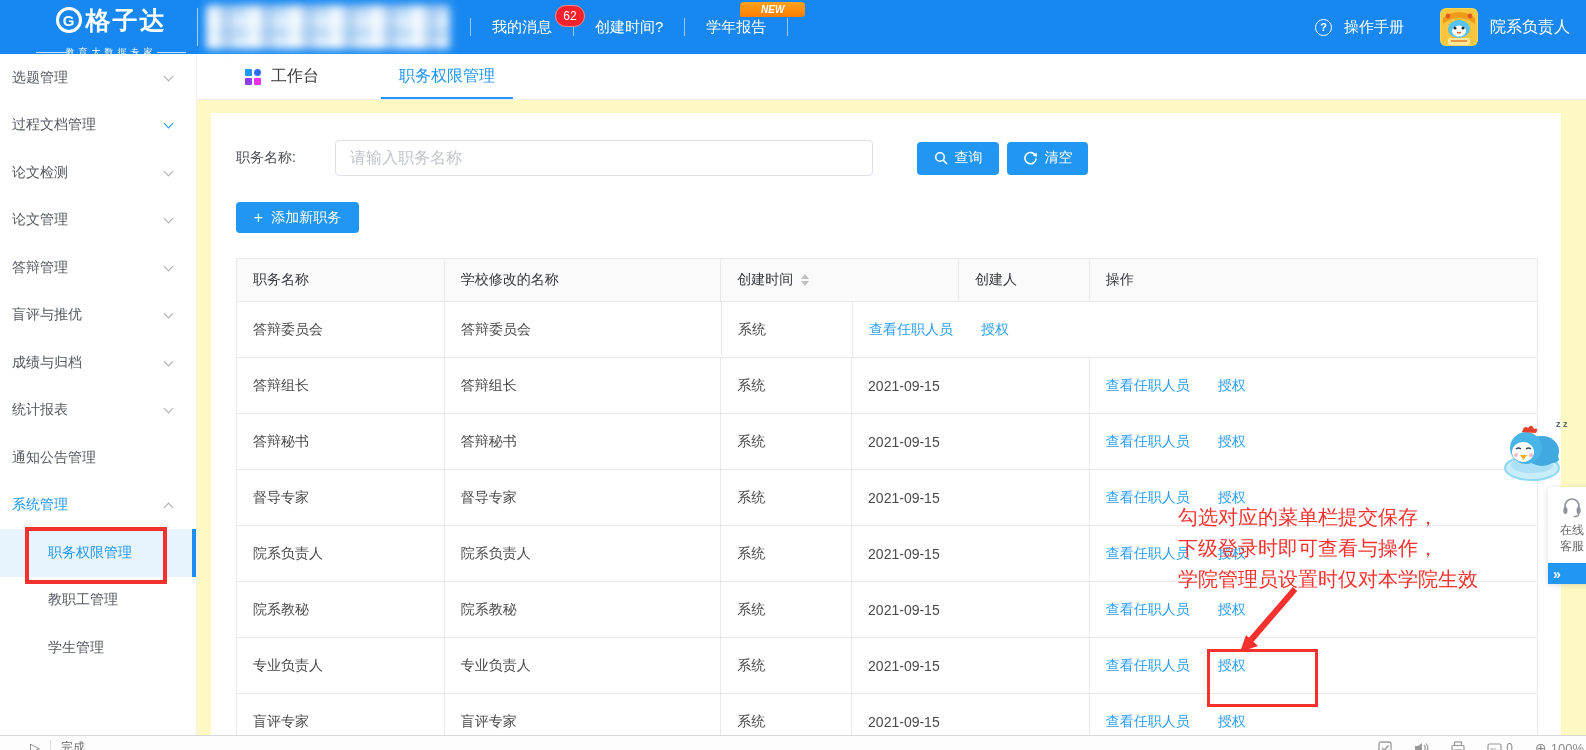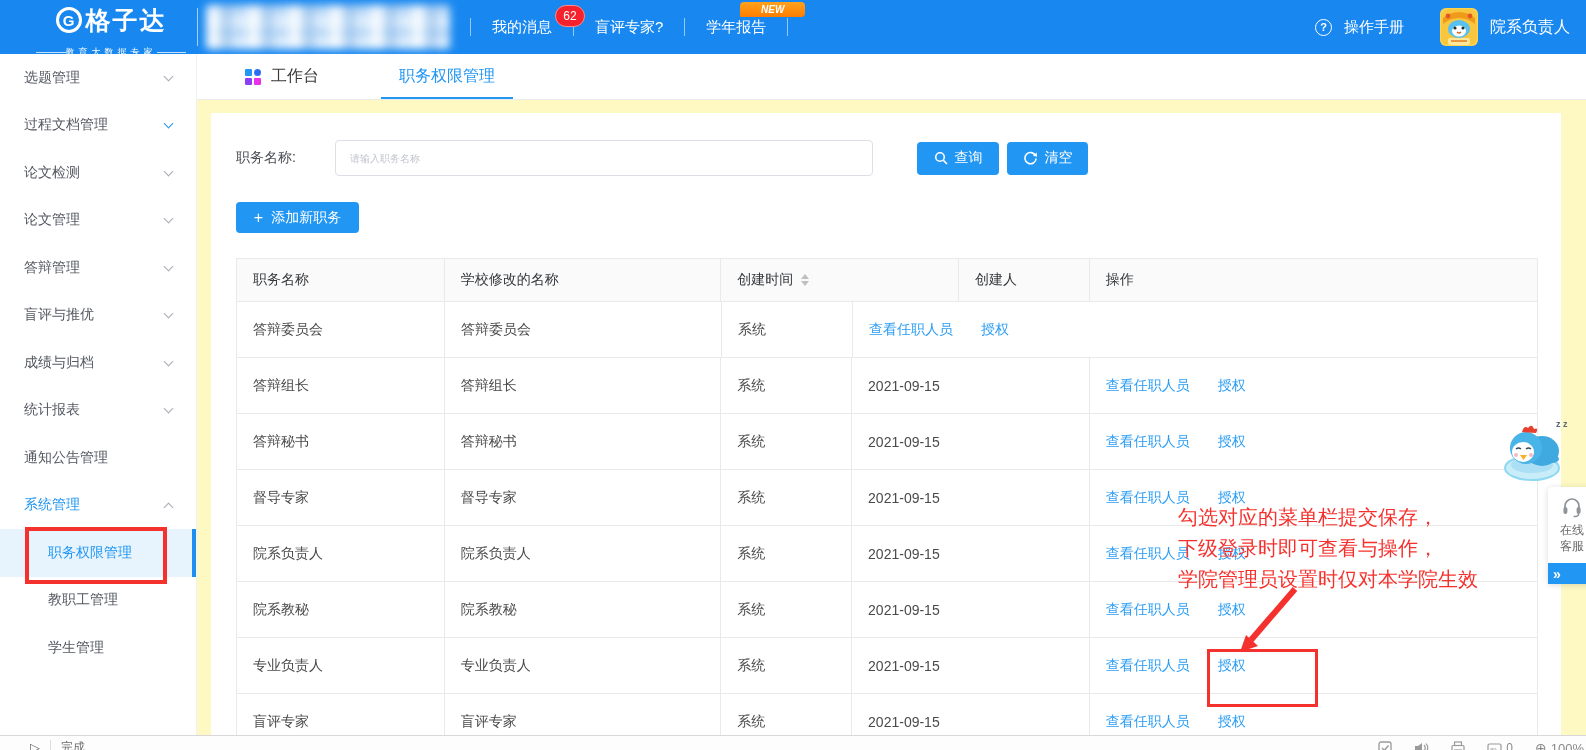--- a/index.html
+++ b/index.html
@@ -33,21 +33,21 @@
   .newtag{position:absolute;top:calc(50% - 25px);right:-18px;background:linear-gradient(180deg,#ffa21c,#ff7d00);color:#fff;
     font-size:10px;font-weight:bold;font-style:italic;padding:2px 21px;border-radius:4px 4px 4px 0;}
   .hdr-right{position:absolute;right:16px;top:0;height:54px;display:flex;align-items:center;gap:12px;}
   .help-icon{width:17px;height:17px;border:1.5px solid #fff;border-radius:50%;display:flex;align-items:center;justify-content:center;font-size:11px;font-weight:bold;}
   .manual{font-size:15px;margin-right:24px;cursor:pointer;}
   .avatar{width:38px;height:38px;border-radius:6px;overflow:hidden;background:#ffd54d;}
   .username{font-size:16px;cursor:pointer;}
 
   
   .sidebar{position:absolute;left:0;top:54px;width:197px;height:683px;background:#fff;z-index:10;border-right:1px solid #f0f1f3;}
-  .side-item{position:relative;height:47.5px;display:flex;align-items:center;padding-left:24px;font-size:14px;color:#545861;cursor:pointer;}
+  .side-item{position:relative;height:47.5px;display:flex;align-items:center;padding-left:12px;font-size:14px;color:#545861;cursor:pointer;}
   .side-item.sub{padding-left:48px;}
   .side-item.hl{color:var(--accent);}
   .side-item.active{background:#e7f4fe;color:var(--accent);}
   .side-item.active::after{content:"";position:absolute;right:0;top:0;width:4px;height:100%;background:#1f8ef2;}
   .chev{position:absolute;right:24px;width:7px;height:7px;border-right:1.5px solid #a7abb3;border-bottom:1.5px solid #a7abb3;}
   .chev.down{transform:rotate(45deg);margin-top:-3px;}
   .chev.up{transform:rotate(-135deg);margin-top:4px;}
   .chev.blue{border-color:var(--accent);}
 
   
@@ -62,21 +62,21 @@
   .wb-tl{left:0;top:0;width:7px;height:7px;background:#2196f3;border-radius:1px;}
   .wb-tr{right:0;top:0;width:7px;height:7px;background:#2b6ef5;border-radius:50%;}
   .wb-bl{left:0;bottom:0;width:7px;height:7px;background:#8e3ff2;border-radius:1px;}
   .wb-br{right:0;bottom:0;width:7px;height:7px;background:#ea30e8;border-radius:1px;}
   .content{position:relative;height:650px;background:#fef9c3;}
   .panel{position:absolute;left:14px;top:13px;width:1350px;height:637px;background:#fff;}
 
   
   .form-row{position:absolute;left:25px;top:27px;display:flex;align-items:center;}
   .form-label{width:99px;font-size:14px;color:#4a4d53;}
-  .form-input{width:538px;height:36px;border:1px solid #dcdfe6;border-radius:4px;padding:0 14px;font-size:10px;color:#333;outline:none;font-family:inherit;}
+  .form-input{width:538px;height:36px;border:1px solid #dcdfe6;border-radius:4px;padding:0 14px;font-size:16px;color:#333;outline:none;font-family:inherit;}
   .form-input::placeholder{color:#c0c4cc;}
   .btn{display:inline-flex;align-items:center;justify-content:center;gap:7px;background:var(--accent);color:#fff;border:none;border-radius:4px;
     font-size:14px;height:33px;cursor:pointer;font-family:inherit;}
   .btn-search{width:82px;margin-left:44px;}
   .btn-clear{width:81px;margin-left:8px;}
   .btn-add{position:absolute;left:25px;top:89px;width:123px;height:31px;gap:8px;}
   .plus{font-size:16px;line-height:1;}
 
   
   .table{position:absolute;left:25px;top:145px;width:1302px;border:1px solid #e9e9e9;border-bottom:none;}
@@ -130,21 +130,21 @@
         <span>教育大数据专家</span>
         <i></i>
       </div>
   </div>
   <div class="hdr-divider"></div>
   <div class="censored"></div>
   <div class="nav">
       <span class="nav-sep"></span>
       <div class="nav-item"><span>我的消息</span><span class="badge">62</span></div>
       <span class="nav-sep"></span>
-      <div class="nav-item"><span>盲评专家?</span></div>
+      <div class="nav-item"><span>创建时间?</span></div>
       <span class="nav-sep"></span>
       <div class="nav-item"><span>学年报告</span><span class="newtag">NEW</span></div>
       <span class="nav-sep"></span>
     </div>
   <div class="hdr-right">
     <span class="help-icon">?</span>
     <span class="manual">操作手册</span>
     <span class="avatar">
       <svg width="38" height="38" viewBox="0 0 38 38">
         <rect x="1" y="1" width="36" height="36" rx="7" fill="#f8c63f"></rect>

